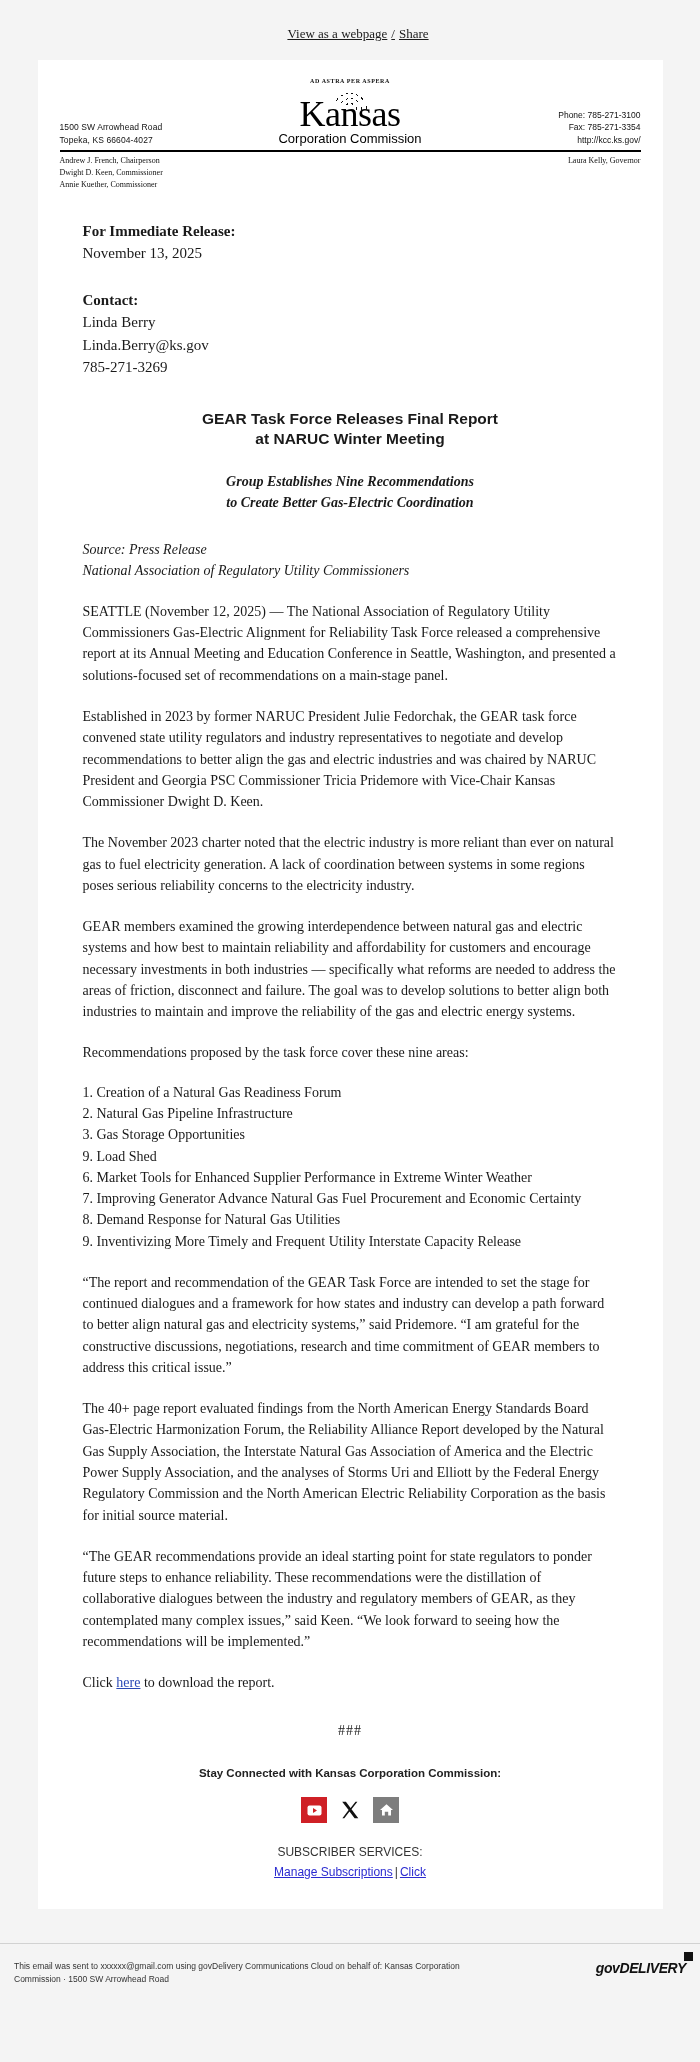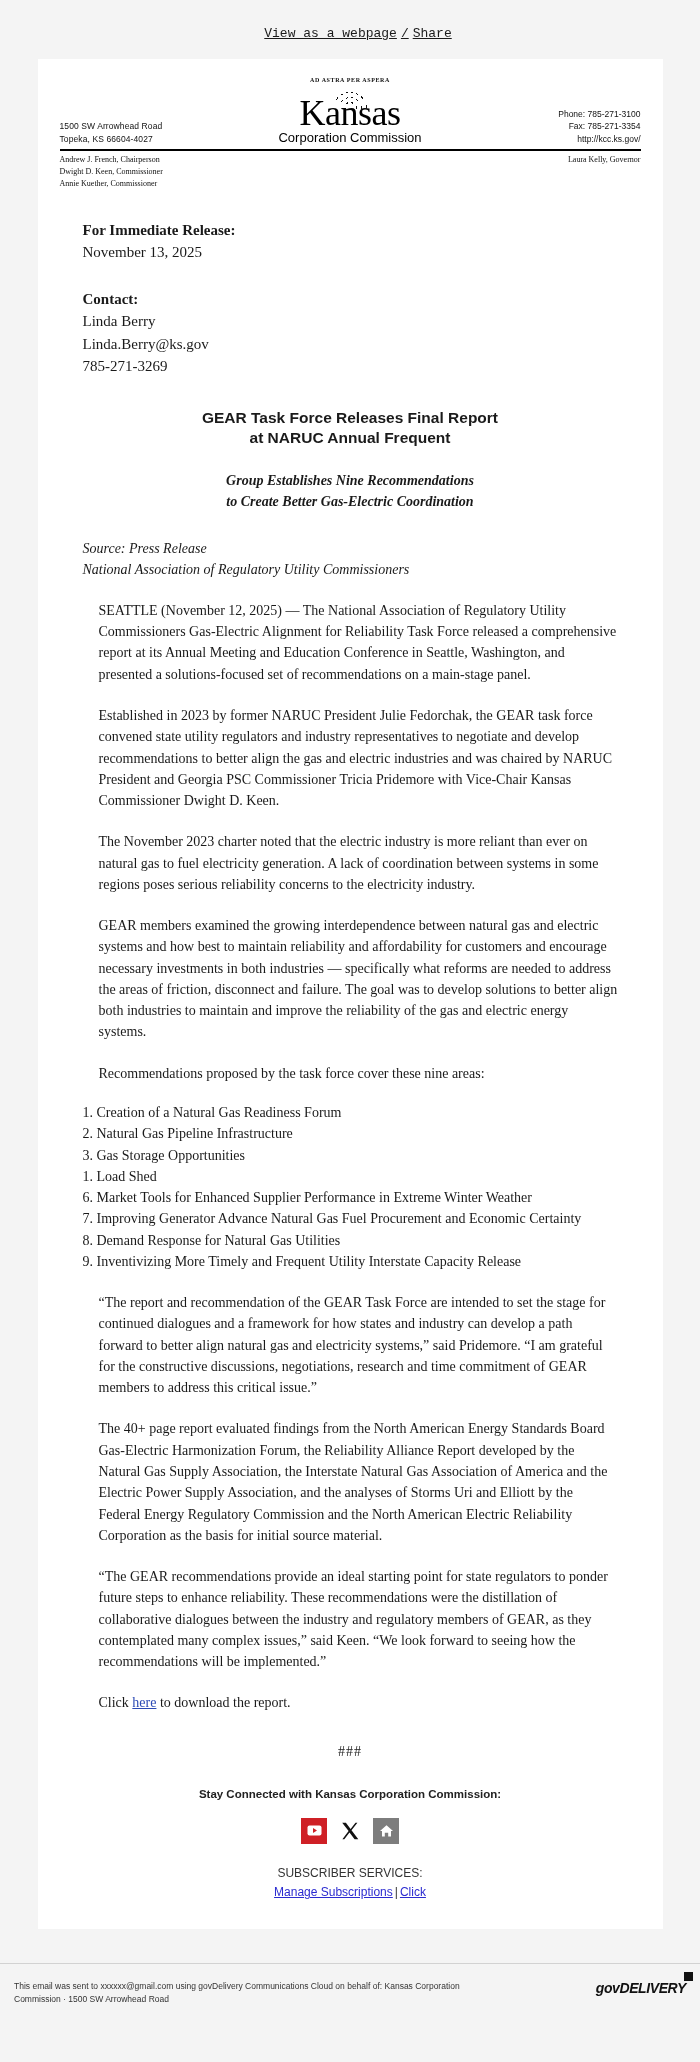--- a/index.html
+++ b/index.html
@@ -9,21 +9,21 @@
     background: #f4f4f4;
     font-family: "Liberation Serif", serif;
     color: #1a1a1a;
   }
   .page { width: 700px; position: relative; }
 
   
   .topbar {
     text-align: center;
     padding: 26px 0 18px 16px;
-    font-family: Liberation Mono, monospace;
+    font-family: Liberation Serif, serif;
     font-size: 13px;
   }
   .topbar a {
     color: #1a1a1a;
     text-decoration: underline;
   }
   .topbar .sep { display: inline-block; padding: 0 4px; text-decoration: underline; }
 
   
   .email {
@@ -146,21 +146,21 @@
   }
   .source {
     font-style: italic;
     font-size: 14px;
     line-height: 1.5;
     margin-top: 26px;
   }
   p.body {
     font-size: 14px;
     line-height: 1.52;
-    margin: 20px 0 0 16px;
+    margin: 20px 0 0 0;
     text-align: left;
   }
   ol.reclist {
     margin: 18px 0 0 0;
     padding: 0;
     list-style: none;
     font-size: 14px;
     line-height: 1.52;
   }
   ol.reclist li { margin: 0; }
@@ -295,21 +295,21 @@
 
       <div class="contact-block">
         <div class="lbl">Contact:</div>
         <div class="val">Linda Berry</div>
         <div class="val">Linda.Berry@ks.gov</div>
         <div class="val">785-271-3269</div>
       </div>
 
       <div class="headline">
         <div>GEAR Task Force Releases Final Report</div>
-        <div>at NARUC Annual Frequent</div>
+        <div>at NARUC Winter Meeting</div>
       </div>
 
       <div class="subhead">
         <div>Group Establishes Nine Recommendations</div>
         <div>to Create Better Gas-Electric Coordination</div>
       </div>
 
       <div class="source">
         <div>Source: Press Release</div>
         <div>National Association of Regulatory Utility Commissioners</div>
@@ -318,21 +318,21 @@
       <p class="body">SEATTLE (November 12, 2025) — The National Association of Regulatory Utility Commissioners Gas-Electric Alignment for Reliability Task Force released a comprehensive report at its Annual Meeting and Education Conference in Seattle, Washington, and presented a solutions-focused set of recommendations on a main-stage panel.</p>
       <p class="body">Established in 2023 by former NARUC President Julie Fedorchak, the GEAR task force convened state utility regulators and industry representatives to negotiate and develop recommendations to better align the gas and electric industries and was chaired by NARUC President and Georgia PSC Commissioner Tricia Pridemore with Vice-Chair Kansas Commissioner Dwight D. Keen.</p>
       <p class="body">The November 2023 charter noted that the electric industry is more reliant than ever on natural gas to fuel electricity generation. A lack of coordination between systems in some regions poses serious reliability concerns to the electricity industry.</p>
       <p class="body">GEAR members examined the growing interdependence between natural gas and electric systems and how best to maintain reliability and affordability for customers and encourage necessary investments in both industries — specifically what reforms are needed to address the areas of friction, disconnect and failure. The goal was to develop solutions to better align both industries to maintain and improve the reliability of the gas and electric energy systems.</p>
       <p class="body">Recommendations proposed by the task force cover these nine areas:</p>
 
       <ol class="reclist">
         <li>1. Creation of a Natural Gas Readiness Forum</li>
         <li>2. Natural Gas Pipeline Infrastructure</li>
         <li>3. Gas Storage Opportunities</li>
-        <li>1. Load Shed</li>
+        <li>9. Load Shed</li>
         <li>6. Market Tools for Enhanced Supplier Performance in Extreme Winter Weather</li>
         <li>7. Improving Generator Advance Natural Gas Fuel Procurement and Economic Certainty</li>
         <li>8. Demand Response for Natural Gas Utilities</li>
         <li>9. Inventivizing More Timely and Frequent Utility Interstate Capacity Release</li>
       </ol>
 
       <p class="body">“The report and recommendation of the GEAR Task Force are intended to set the stage for continued dialogues and a framework for how states and industry can develop a path forward to better align natural gas and electricity systems,” said Pridemore. “I am grateful for the constructive discussions, negotiations, research and time commitment of GEAR members to address this critical issue.”</p>
       <p class="body">The 40+ page report evaluated findings from the North American Energy Standards Board Gas-Electric Harmonization Forum, the Reliability Alliance Report developed by the Natural Gas Supply Association, the Interstate Natural Gas Association of America and the Electric Power Supply Association, and the analyses of Storms Uri and Elliott by the Federal Energy Regulatory Commission and the North American Electric Reliability Corporation as the basis for initial source material.</p>
       <p class="body">“The GEAR recommendations provide an ideal starting point for state regulators to ponder future steps to enhance reliability. These recommendations were the distillation of collaborative dialogues between the industry and regulatory members of GEAR, as they contemplated many complex issues,” said Keen. “We look forward to seeing how the recommendations will be implemented.”</p>
 

